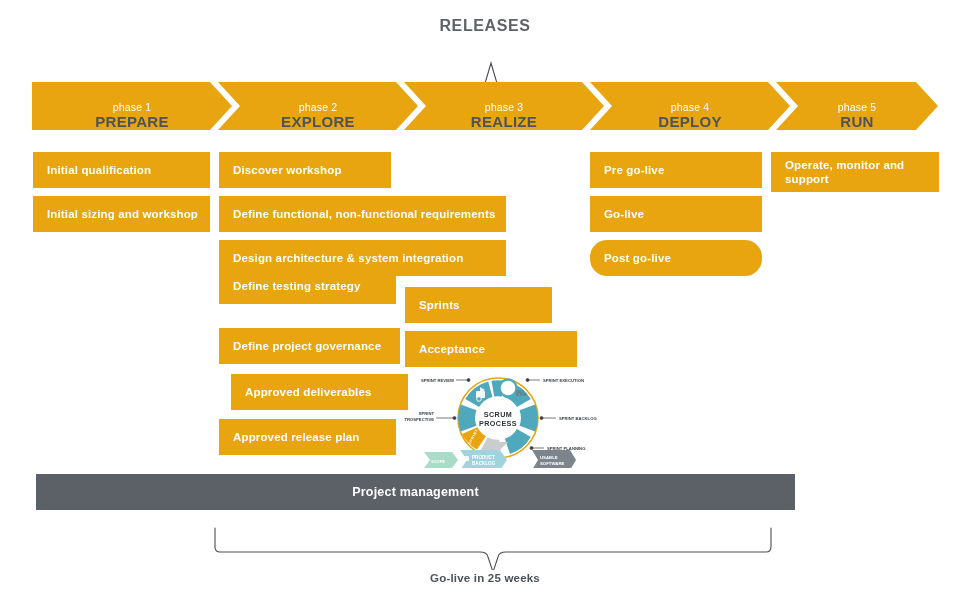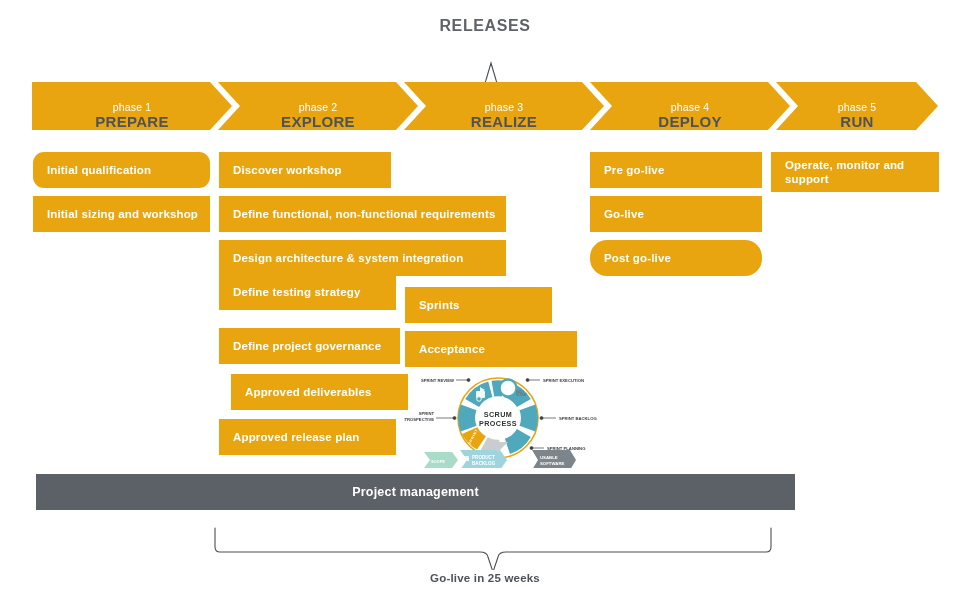--- a/index.html
+++ b/index.html
@@ -105,27 +105,27 @@
       <span class="sub">phase 4</span>
       <span class="main">DEPLOY</span>
     </div>
 
     <div class="phase last" style="left:776px;width:162px;">
       <span class="sub">phase 5</span>
       <span class="main">RUN</span>
     </div>
   </div>
 
-  <div class="task" style="left:33px;top:152px;width:177px;height:36px;border-radius:11px;">Initial qualification</div>
+  <div class="task" style="left:33px;top:152px;width:177px;height:36px;">Initial qualification</div>
   <div class="task" style="left:33px;top:196px;width:177px;height:36px;">Initial sizing and workshop</div>
 
   <div class="task" style="left:219px;top:152px;width:172px;height:36px;">Discover workshop</div>
   <div class="task" style="left:219px;top:196px;width:287px;height:36px;">Define functional, non-functional requirements</div>
   <div class="task" style="left:219px;top:240px;width:287px;height:36px;">Design architecture &amp; system integration</div>
-  <div class="task" style="left:219px;top:274px;width:177px;height:36px;">Define testing strategy</div>
+  <div class="task" style="left:219px;top:268px;width:177px;height:36px;">Define testing strategy</div>
   <div class="task" style="left:219px;top:328px;width:181px;height:36px;">Define project governance</div>
   <div class="task" style="left:219px;top:374px;width:177px;height:36px;margin-left:12px;">Approved deliverables</div>
   <div class="task" style="left:219px;top:419px;width:177px;height:36px;">Approved release plan</div>
 
   <div class="task" style="left:405px;top:287px;width:147px;height:36px;">Sprints</div>
   <div class="task" style="left:405px;top:331px;width:172px;height:36px;">Acceptance</div>
 
   <div class="task" style="left:590px;top:152px;width:172px;height:36px;">Pre go-live</div>
   <div class="task" style="left:590px;top:196px;width:172px;height:36px;">Go-live</div>
   <div class="task" style="left:590px;top:240px;width:172px;height:36px;border-radius:17px;">Post go-live</div>

